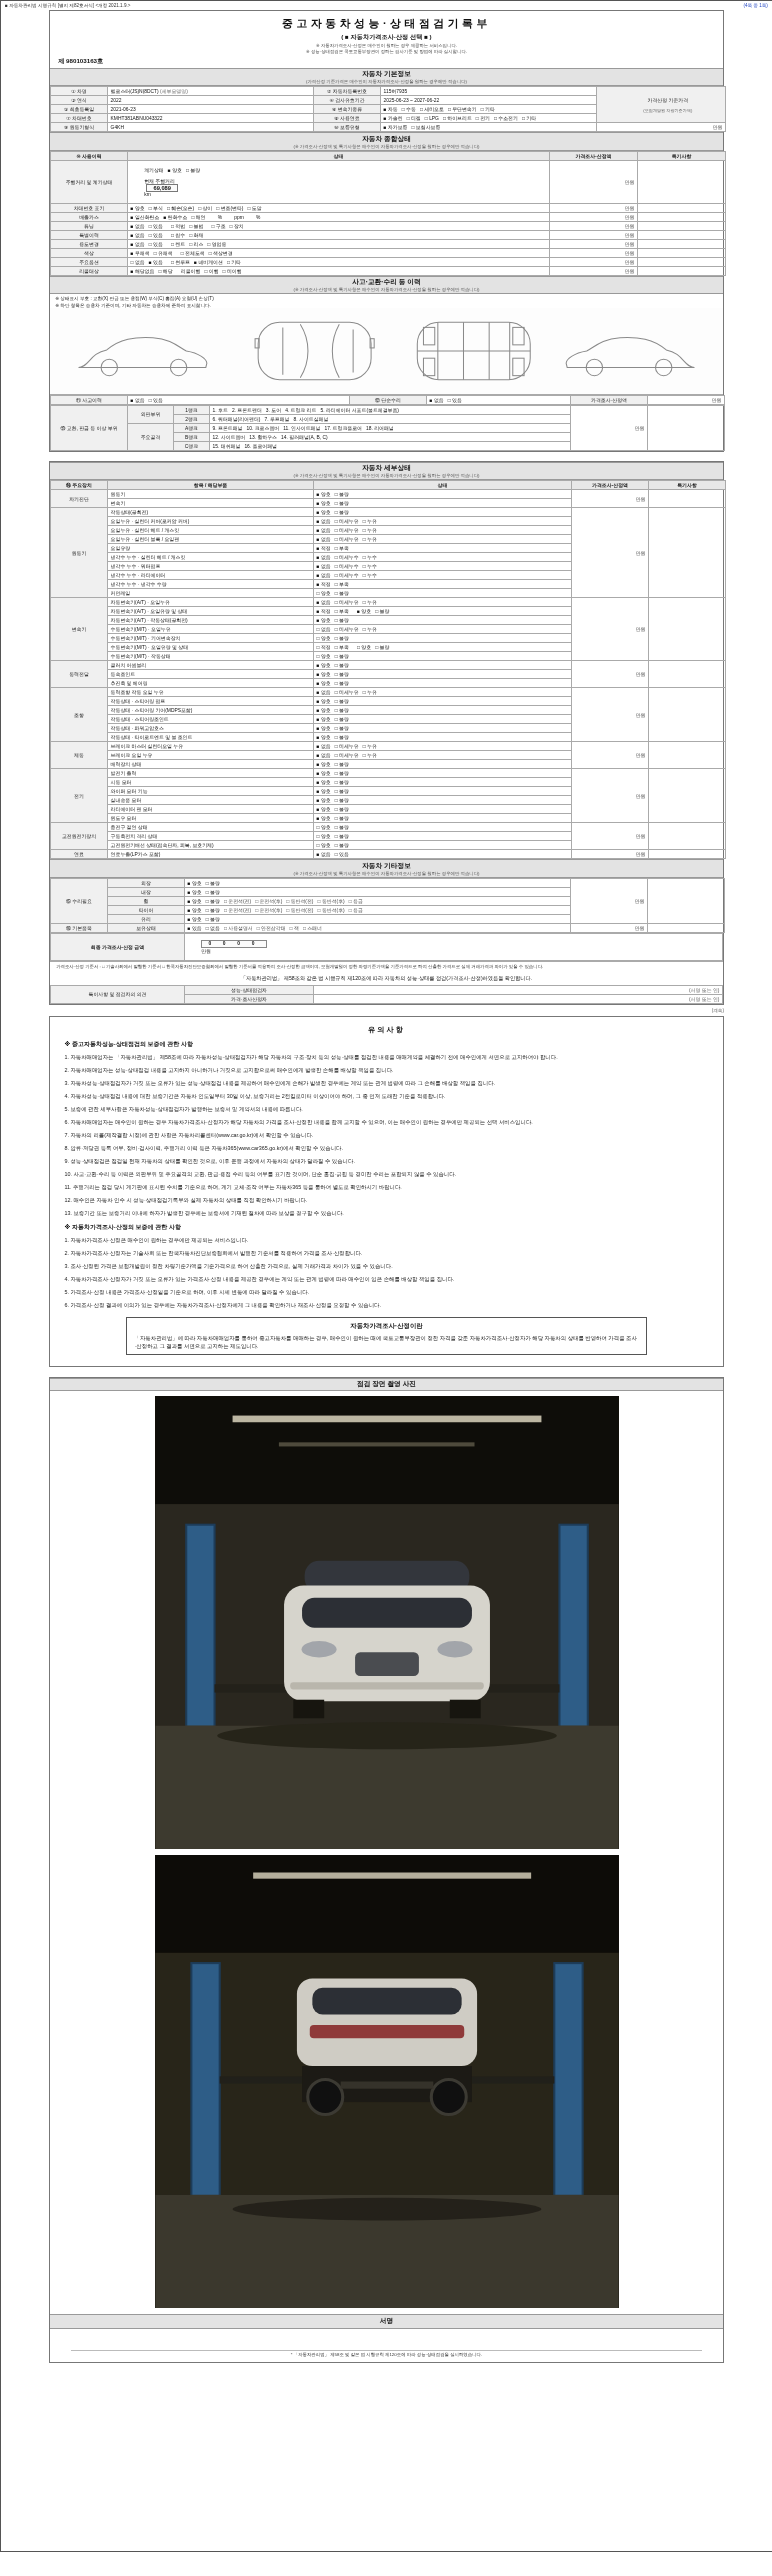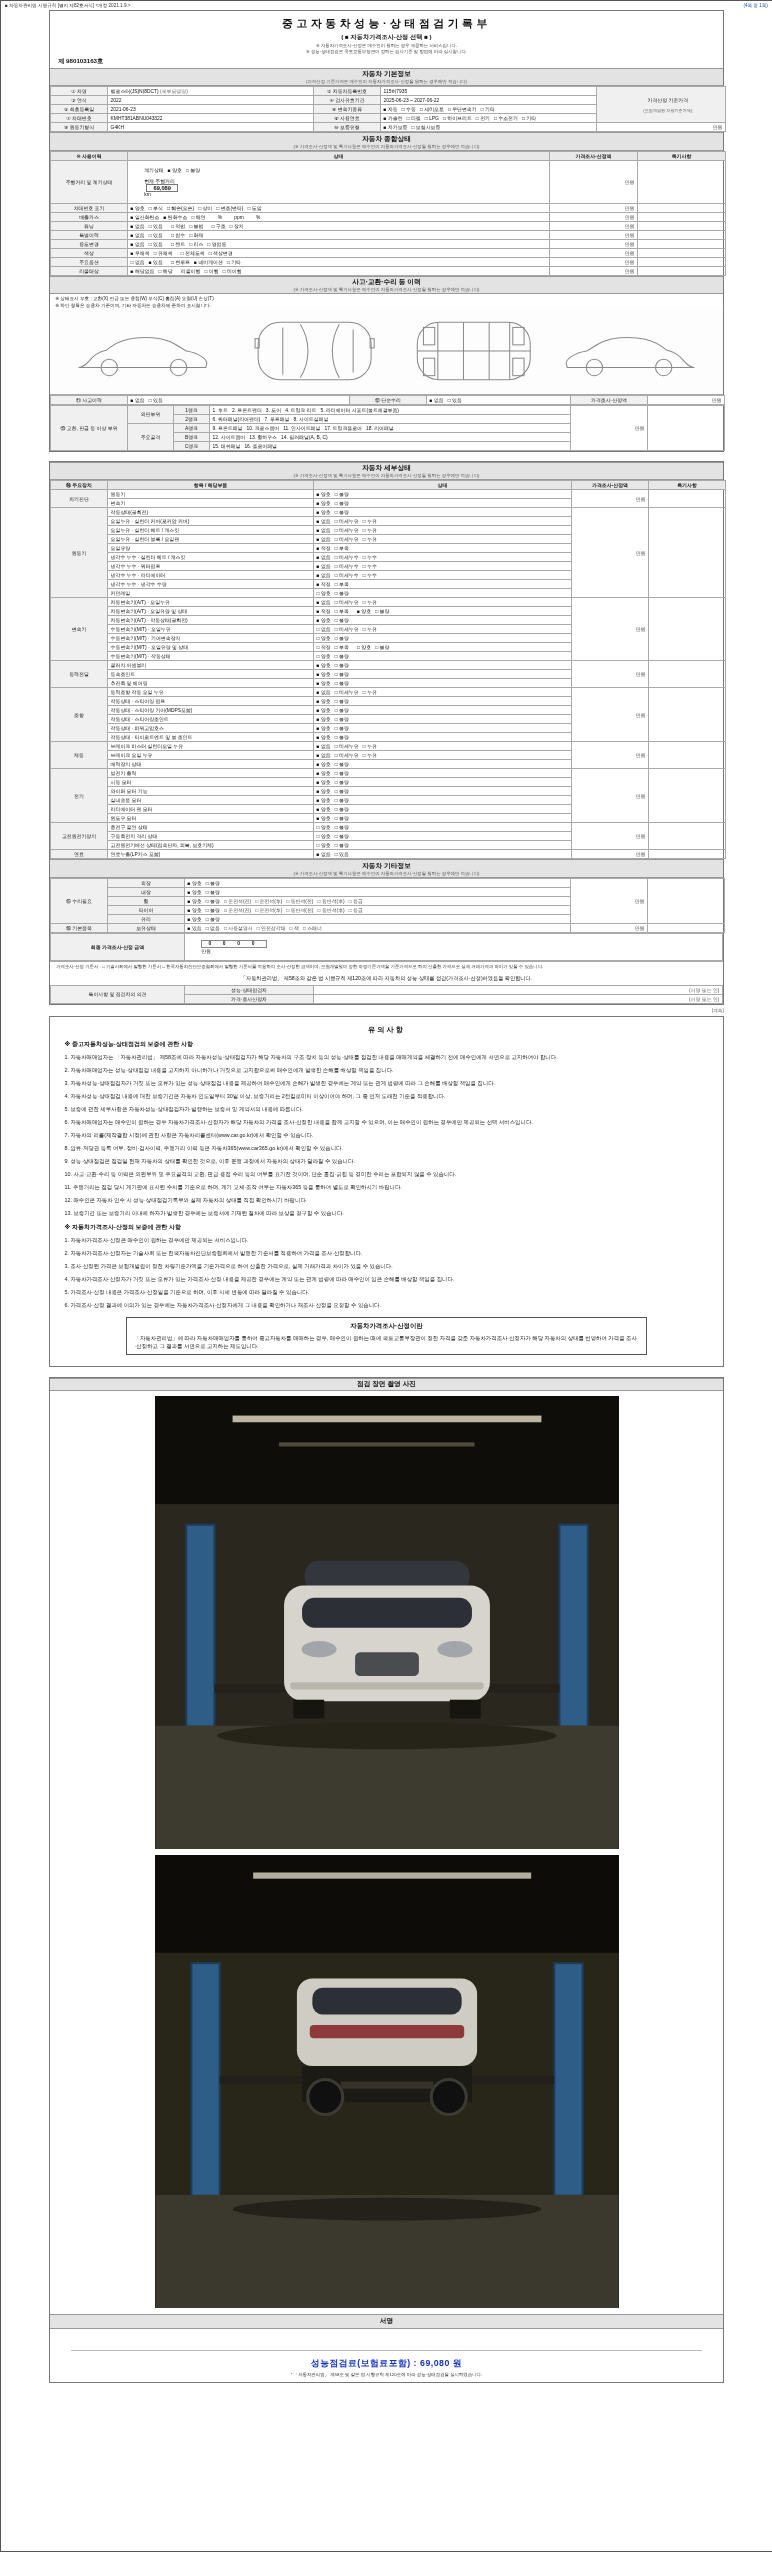--- a/index.html
+++ b/index.html
@@ -684,18 +684,17 @@
         <circle cx="570" cy="470" r="34" fill="#101010" stroke="#3c3a33" stroke-width="6"></circle>
         <rect x="360" y="440" width="180" height="14" fill="#35322a"></rect>
         <ellipse cx="450" cy="688" rx="300" ry="22" fill="#24211a"></ellipse>
         <rect x="125" y="430" width="160" height="14" fill="#21201a"></rect>
         <rect x="615" y="430" width="160" height="14" fill="#21201a"></rect>
       </svg>
     </div>
 
     <div class="sign-band">서명</div>
     <div class="sign-space"></div>
-    <div class="fee">성능점검료(보험료포함) : 69,080 원</div>
     <div class="photo-foot">* 「자동차관리법」 제58조 및 같은 법 시행규칙 제120조에 따라 성능·상태점검을 실시하였습니다.</div>
   </section>
 
 </div>
 
 
 </body></html>

